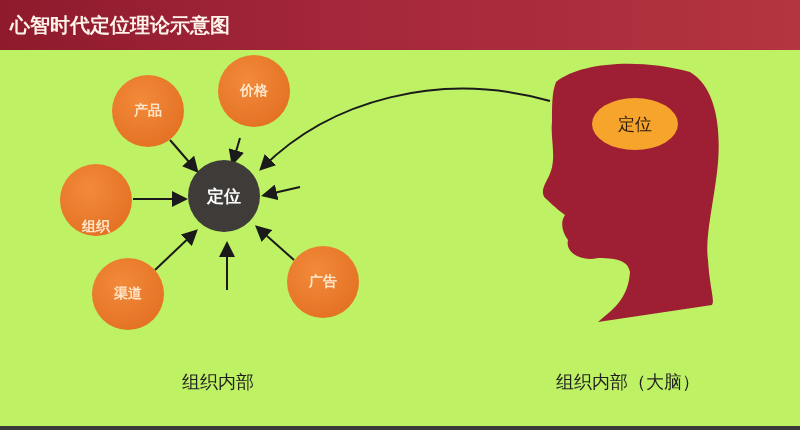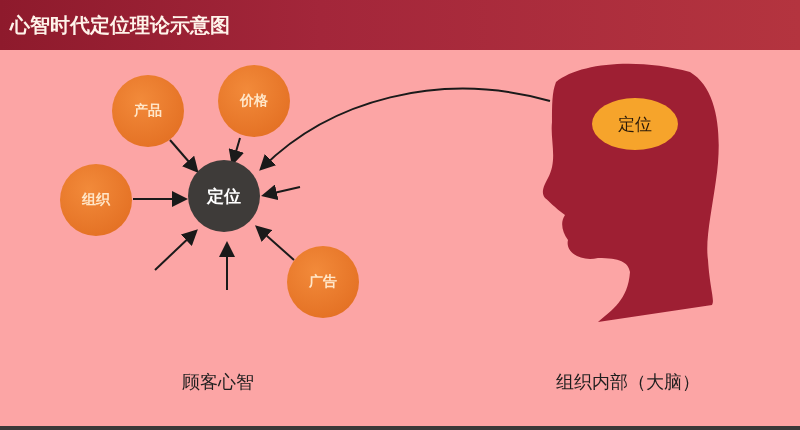--- a/index.html
+++ b/index.html
@@ -1,17 +1,17 @@
 <!DOCTYPE html>
 <html><head>
 <meta charset="utf-8">
 <style>
   html,body{margin:0;padding:0;}
   body{width:800px;height:430px;overflow:hidden;background:#2b2b2b;font-family:"DejaVu Sans",sans-serif;}
-  .frame{position:absolute;left:0;top:0;width:800px;height:430px;background:#fca5a5;}
+  .frame{position:absolute;left:0;top:0;width:800px;height:430px;background:#bef264;}
   .banner{position:absolute;left:0;top:0;width:800px;height:50px;background:linear-gradient(90deg,#8e1a2c 0%,#a3263a 40%,#b4343f 100%);}
   .banner-title{position:absolute;left:10px;top:12px;font-size:20px;font-weight:bold;color:#fff3ea;letter-spacing:0px;}
   .node{position:absolute;width:72px;height:72px;border-radius:50%;background:radial-gradient(circle at 40% 35%,#f28a3a,#e06a1e);display:flex;align-items:center;justify-content:center;color:#ffe6c8;font-size:14px;font-weight:bold;}
   .center{position:absolute;left:188px;top:160px;width:72px;height:72px;border-radius:50%;background:#3e3b39;display:flex;align-items:center;justify-content:center;color:#fff;font-size:17px;font-weight:bold;}
   .brain-oval{position:absolute;left:592px;top:98px;width:86px;height:52px;border-radius:50%;background:#f6a42b;display:flex;align-items:center;justify-content:center;color:#2a1a0a;font-size:17px;}
   .label{position:absolute;font-size:18px;color:#1f1f1f;}
   .bottom-bar{position:absolute;left:0;top:426px;width:800px;height:4px;background:#3a3a3a;}
 </style>
 </head>
 <body>
@@ -37,35 +37,38 @@
     <line x1="300" y1="187" x2="265" y2="195" stroke="#1a1a1a" stroke-width="2" marker-end="url(#ah)"></line>
     <line x1="133" y1="199" x2="184" y2="199" stroke="#1a1a1a" stroke-width="2" marker-end="url(#ah)"></line>
     <line x1="294" y1="260" x2="258" y2="228" stroke="#1a1a1a" stroke-width="2" marker-end="url(#ah)"></line>
     <line x1="155" y1="270" x2="195" y2="232" stroke="#1a1a1a" stroke-width="2" marker-end="url(#ah)"></line>
     <line x1="227" y1="290" x2="227" y2="245" stroke="#1a1a1a" stroke-width="2" marker-end="url(#ah)"></line>
   </svg>
 
   <div class="node" style="left:112px;top:75px;">
       <span>产品</span>
     </div>
-  <div class="node" style="left:218px;top:65px;">
+  <div class="node" style="left:218px;top:55px;">
       <span>价格</span>
     </div>
-  <div class="node" style="left:60px;top:164px;">
+  <div class="node" style="left:60px;top:164px;align-items:flex-end;">
       <span>组织</span>
     </div>
   <div class="node" style="left:287px;top:246px;">
       <span>广告</span>
+    </div>
+  <div class="node" style="left:92px;top:258px;">
+      <span>渠道</span>
     </div>
 
   <div class="center">
       <span>定位</span>
     </div>
 
   <div class="brain-oval">
       <span>定位</span>
     </div>
 
-  <div class="label" style="left:182px;top:370px;">顾客心智</div>
+  <div class="label" style="left:182px;top:370px;">组织内部</div>
   <div class="label" style="left:556px;top:370px;">组织内部（大脑）</div>
 
   <div class="bottom-bar"></div>
 </div>
 
 </body></html>

